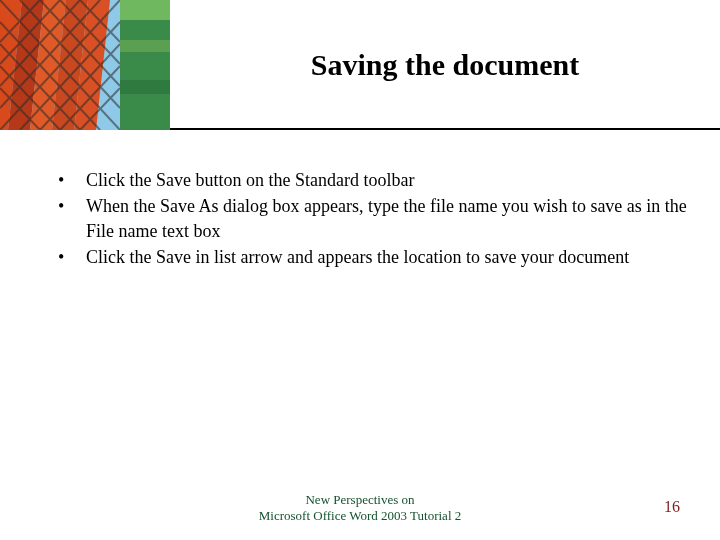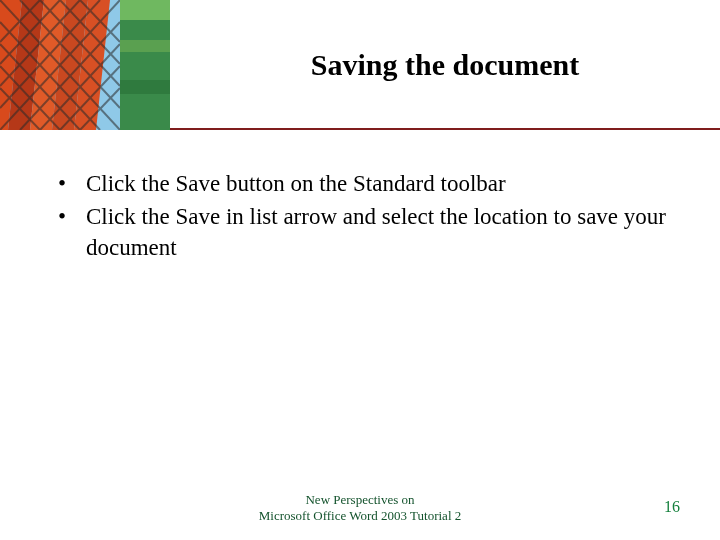--- a/index.html
+++ b/index.html
@@ -8,21 +8,21 @@
     height: 540px;
     background: #ffffff;
     font-family: "Times New Roman", Times, serif;
     position: relative;
     overflow: hidden;
   }
   .header {
     position: relative;
     height: 130px;
     width: 100%;
-    border-bottom: 2px solid #7f1d1d;
+    border-bottom: 2px solid #000000;
   }
   .header-image {
     position: absolute;
     left: 0;
     top: 0;
     width: 170px;
     height: 130px;
   }
   .title {
     position: absolute;
@@ -34,21 +34,21 @@
     text-align: center;
     color: #000;
   }
   .content {
     padding: 38px 30px 0 58px;
   }
   .bullet-list {
     list-style: none;
   }
   .bullet-list li {
-    font-size: 23px;
+    font-size: 18px;
     line-height: 1.35;
     color: #000;
     padding-left: 28px;
     text-indent: -28px;
     margin-bottom: 2px;
   }
   .bullet-list li::before {
     content: "•";
     display: inline-block;
     width: 28px;
@@ -62,21 +62,21 @@
     text-align: center;
     font-size: 13px;
     line-height: 1.25;
     color: #14532d;
   }
   .page-number {
     position: absolute;
     bottom: 24px;
     right: 40px;
     font-size: 16px;
-    color: #15803d;
+    color: #7f1d1d;
   }
 </style>
 </head>
 <body>
 
 <div class="header">
   <div class="header-image">
     <svg width="170" height="130" viewBox="0 0 170 130">
       <rect x="0" y="0" width="170" height="130" fill="#3a8a4a"></rect>
       <rect x="0" y="0" width="120" height="130" fill="#8FC9E8"></rect>
@@ -112,21 +112,22 @@
       <rect x="120" y="40" width="50" height="12" fill="#5aa050"></rect>
       <rect x="120" y="80" width="50" height="14" fill="#2f7a3e"></rect>
     </svg>
   </div>
   <div class="title">Saving the document</div>
 </div>
 
 <div class="content">
   <ul class="bullet-list">
     <li>Click the Save button on the Standard toolbar</li>
-    <li>Click the Save in list arrow and select the location to save your document</li>
+    <li>When the Save As dialog box appears, type the file name you wish to save as in the File name text box</li>
+    <li>Click the Save in list arrow and appears the location to save your document</li>
   </ul>
 </div>
 
 <div class="footer">
   <div>New Perspectives on</div>
   <div>Microsoft Office Word 2003 Tutorial 2</div>
 </div>
 
 <div class="page-number">16</div>
 

